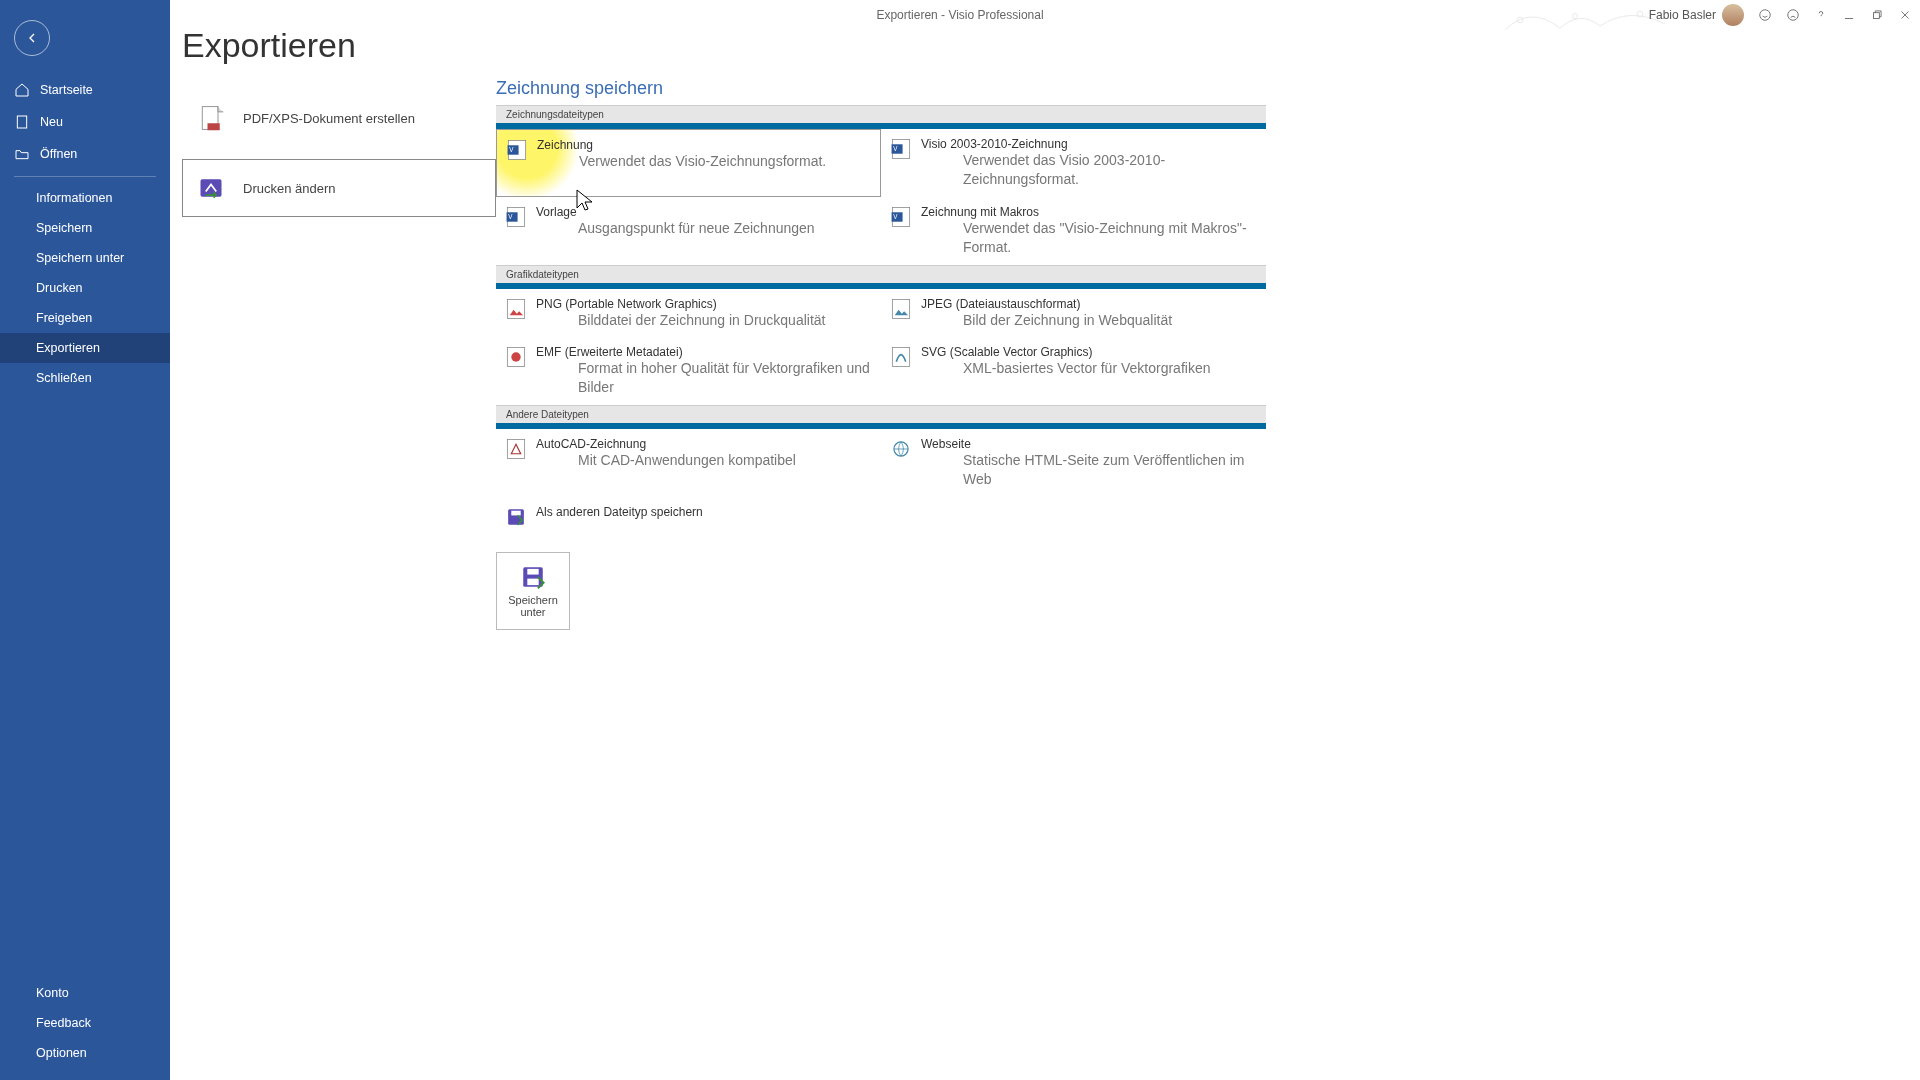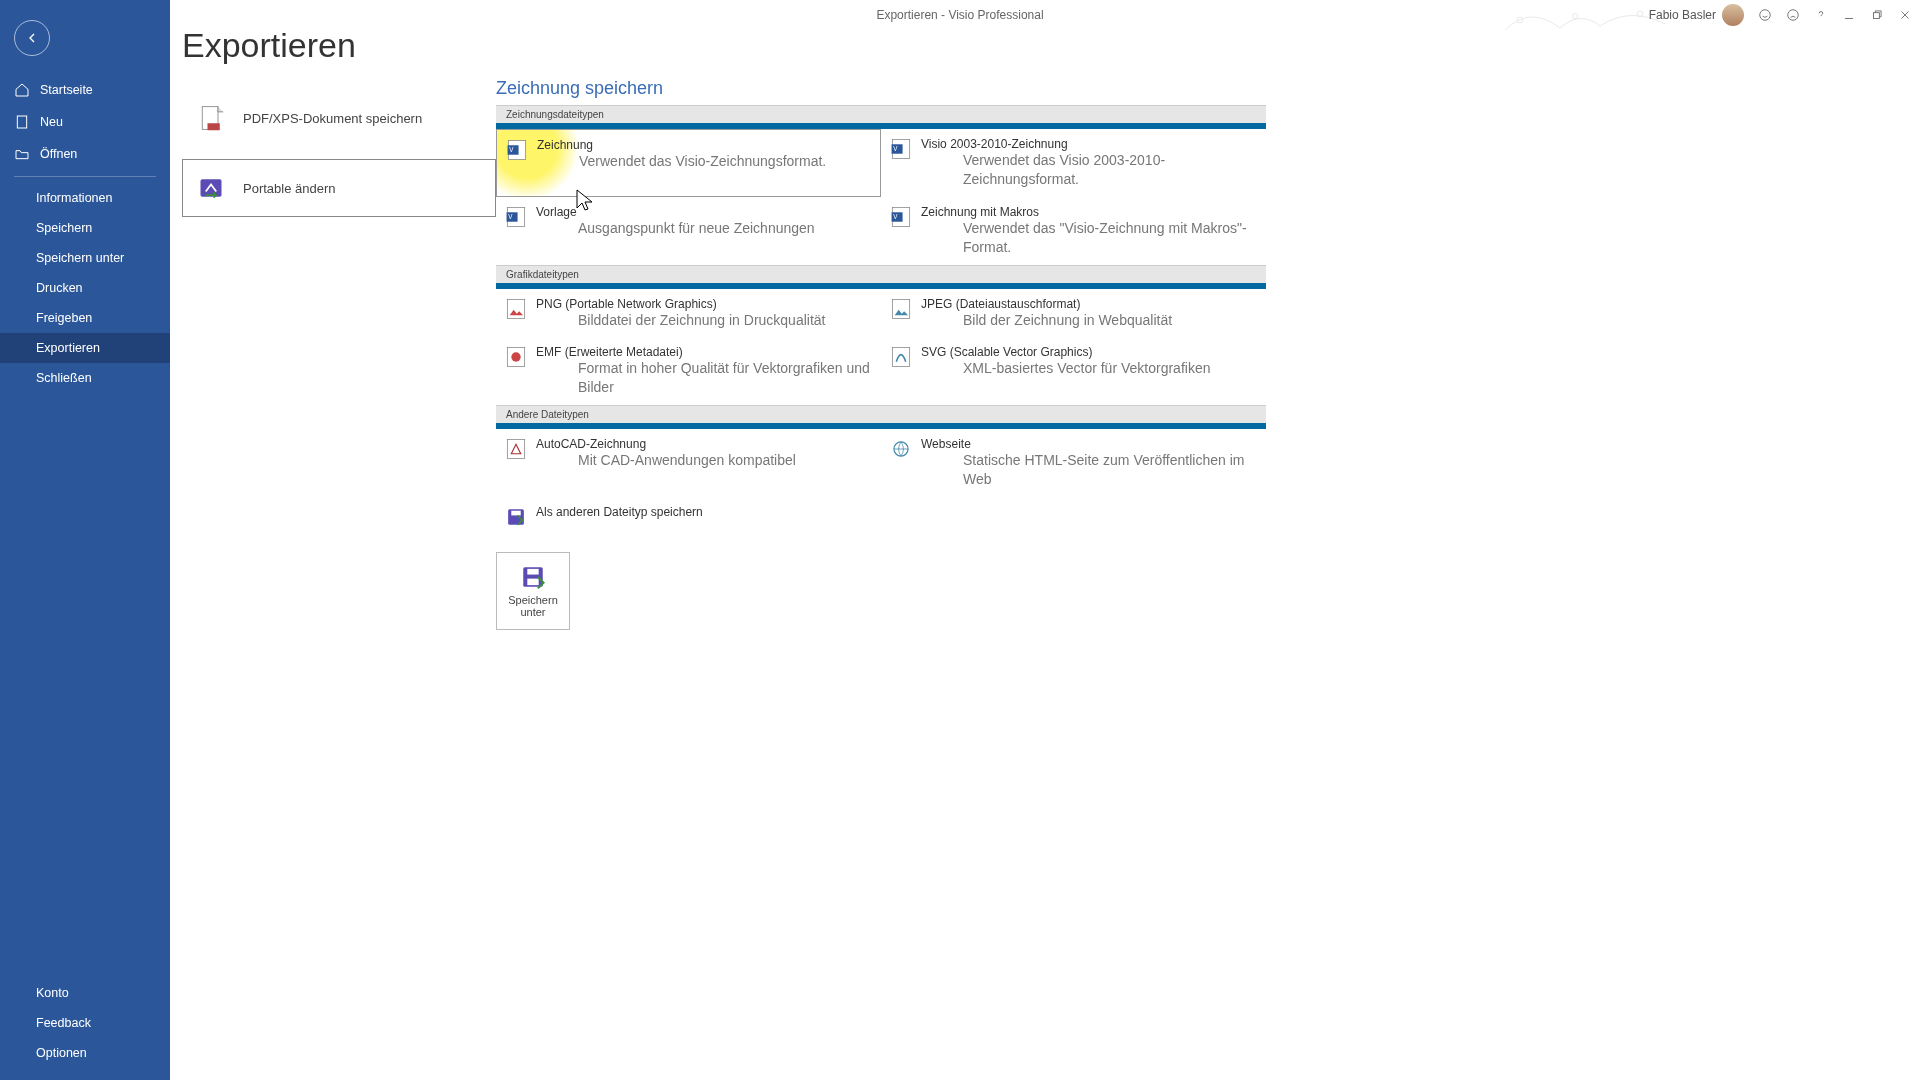--- a/index.html
+++ b/index.html
@@ -164,29 +164,29 @@
 <div class="main">
   <div class="page-title">Exportieren</div>
 
   <div class="export-options">
     <div class="export-card">
       <svg class="card-ico" viewBox="0 0 32 32">
           <rect x="6" y="3" width="18" height="26" fill="#fff" stroke="#888"></rect>
           <rect x="12" y="22" width="14" height="8" fill="#b44"></rect>
           <path d="M24 3v6h6" fill="#ddd" stroke="#888"></path>
         </svg>
-      <span>PDF/XPS-Dokument speichern</span>
+      <span>PDF/XPS-Dokument erstellen</span>
     </div>
     <div class="export-card selected">
       <svg class="card-ico" viewBox="0 0 32 32">
           <rect x="4" y="6" width="24" height="20" fill="#5b4bb5" rx="2"></rect>
           <path d="M10 20l6-8 6 8" stroke="#fff" fill="none" stroke-width="2"></path>
           <path d="M10 24h12M22 24l-3-3M22 24l-3 3" stroke="#3a8f3a" fill="none" stroke-width="2"></path>
         </svg>
-      <span>Portable ändern</span>
+      <span>Drucken ändern</span>
     </div>
   </div>
 
   <div class="right-panel">
     <div class="panel-title">Zeichnung speichern</div>
 
     <div class="section-head">Zeichnungsdateitypen</div>
     <div class="type-grid">
       <div class="type-cell selected highlight">
         <svg class="type-ico" viewBox="0 0 24 28">

